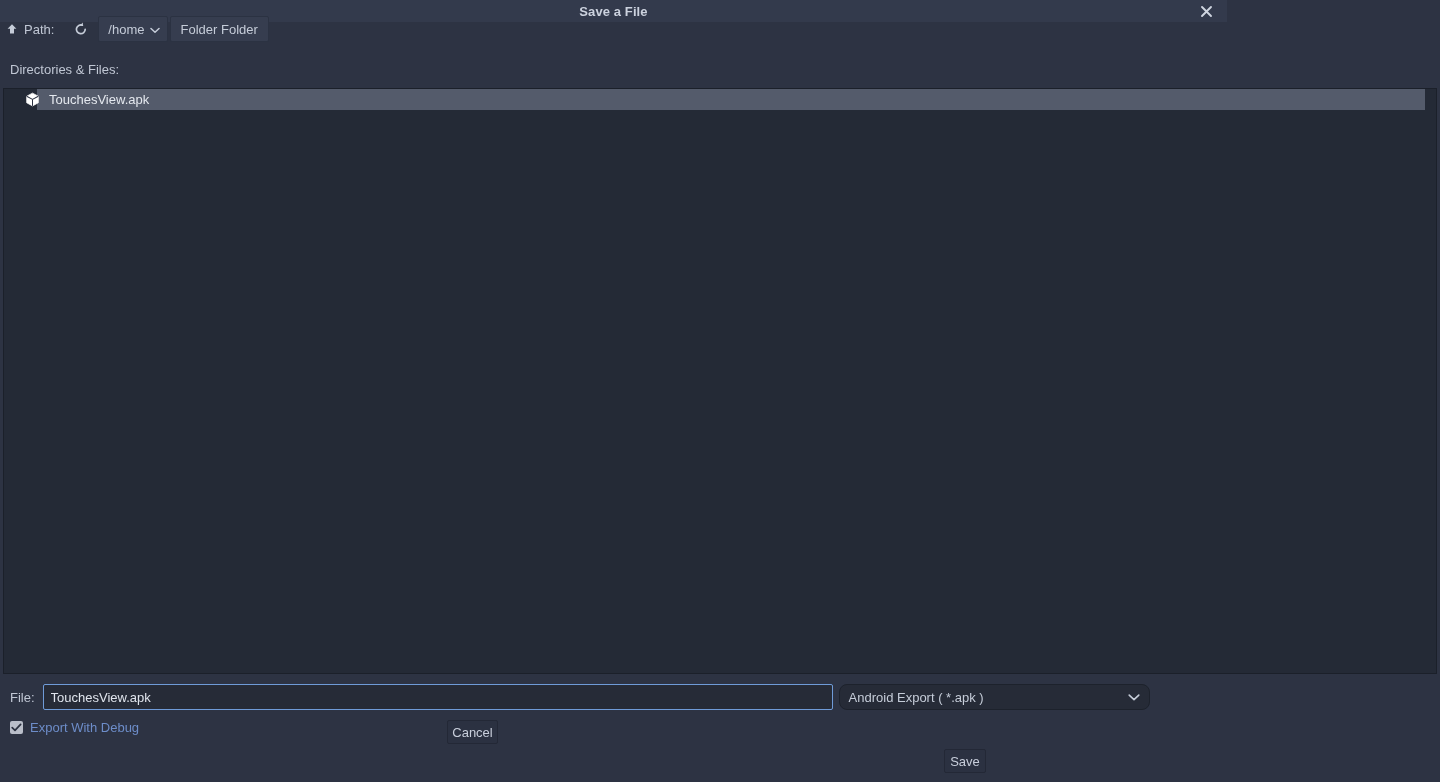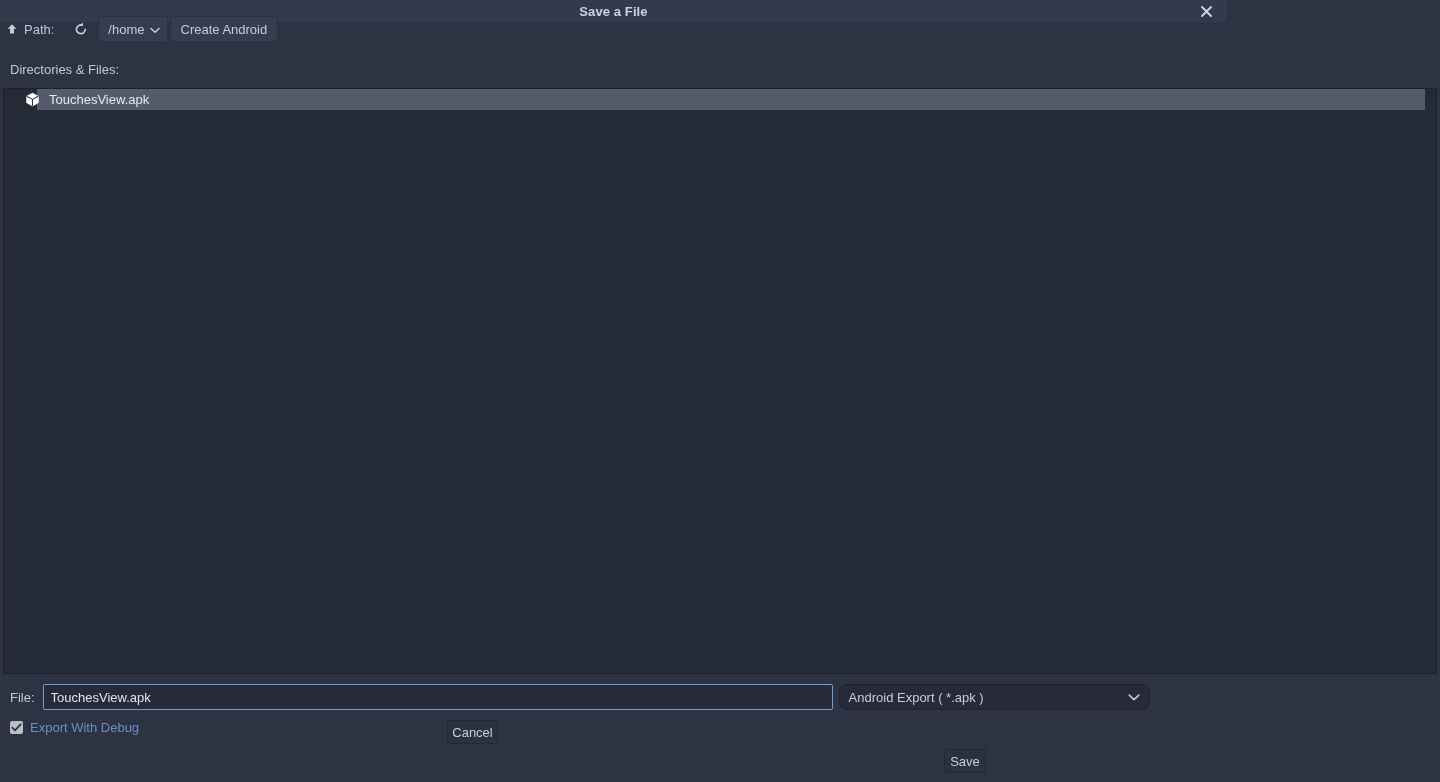--- a/index.html
+++ b/index.html
@@ -303,21 +303,21 @@
   <div class="drive-btn">
     <span>/home</span>
     <span class="chev">
       <svg width="10" height="7" viewBox="0 0 10 7" aria-hidden="true">
         <path d="M1 1.5 L5 5.3 L9 1.5" stroke="#c5ccd8" stroke-width="1.5" fill="none" stroke-linecap="round" stroke-linejoin="round"></path>
       </svg>
     </span>
   </div>
 
   <div class="create-folder-btn">
-    <span>Create Android</span>
+    <span>Folder Folder</span>
   </div>
 </div>
 
 <div class="dirfiles-label">Directories &amp; Files:</div>
 
 <div class="filelist">
 
   <div class="file-row">
     <div class="sel-band"></div>
     <span class="pkg-icon">

